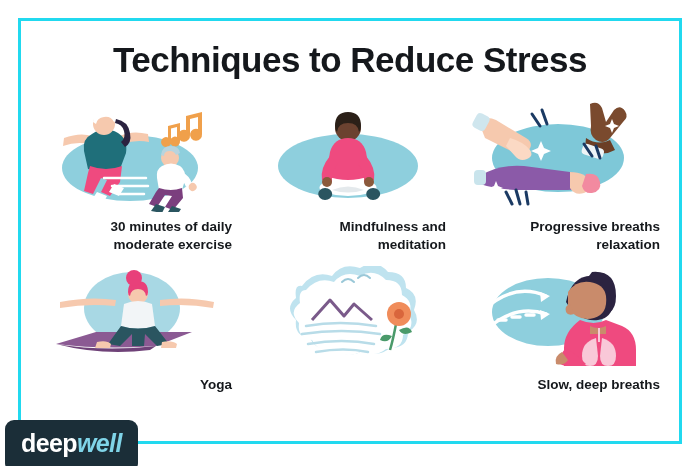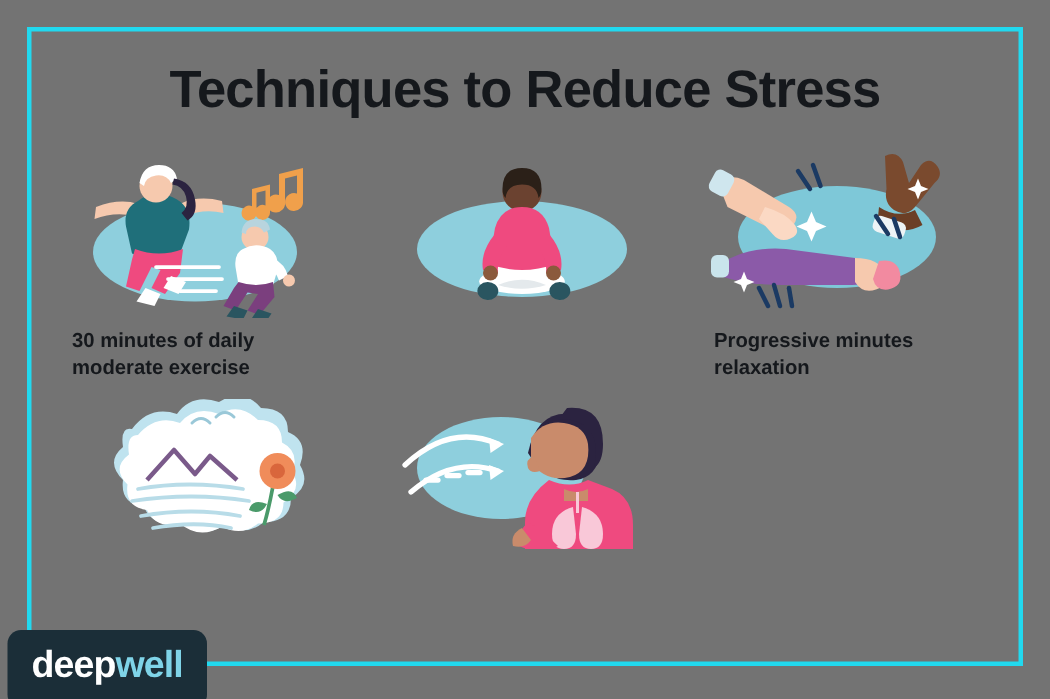--- a/index.html
+++ b/index.html
@@ -6,21 +6,21 @@
   body{
     width:700px;height:466px;
     background:#d9eef4;
     font-family:"Liberation Sans", sans-serif;
     overflow:hidden;
     position:relative;
   }
   #infographic{
     position:absolute;inset:0;
     width:700px;height:466px;
-    background:#737373;
+    background:#ffffff;
   }
   .frame{
     position:absolute;
     left:18px;top:18px;
     width:664px;height:426px;
     border:3px solid #21d9ef;
     box-sizing:border-box;
     pointer-events:none;
   }
   .title{
@@ -39,20 +39,21 @@
     width:640px;
     display:grid;
     grid-template-columns:repeat(3,1fr);
     grid-template-rows:auto auto;
     row-gap:12px;
   }
   .cell{
     position:relative;
     padding:0 12px;
     box-sizing:border-box;
+    text-align:right;
   }
   .art{
     height:112px;
     position:relative;
   }
   .art svg{display:block;}
   .caption{
     margin-top:6px;
     font-size:13.5px;
     font-weight:bold;
@@ -68,21 +69,21 @@
     left:5px;bottom:-6px;
     background:#1b2e38;
     border-radius:9px;
     padding:11px 16px 16px 16px;
     font-size:25px;
     font-weight:bold;
     letter-spacing:-0.6px;
     line-height:1;
   }
   .logo .a{color:#ffffff;}
-  .logo .b{color:#7fd4e8;}
+  .logo .b{color:#7fd4e8;font-style:italic;}
 </style>
 </head>
 <body>
 
 <div id="infographic">
 
   <div class="frame"></div>
 
   <div class="title">Techniques to Reduce Stress</div>
 
@@ -144,20 +145,22 @@
             <path d="M74 56 q-10 12 -8 24 l10 2 q-1 -10 6 -18z" fill="#ef4a7f"></path>
             <path d="M110 56 q10 12 8 24 l-10 2 q1 -10 -6 -18z" fill="#ef4a7f"></path>
             <circle cx="71" cy="82" r="5" fill="#8b5a3c"></circle>
             <circle cx="113" cy="82" r="5" fill="#8b5a3c"></circle>
             <path d="M76 90 q16 -7 32 0 q-16 5 -32 0z" fill="#e4e9ec"></path>
             <path d="M64 90 a7 6 0 1 1 0 8 a7 6 0 0 1 0 -8z" fill="#2a5560"></path>
             <path d="M112 90 a7 6 0 1 1 0 8 a7 6 0 0 1 0 -8z" fill="#2a5560"></path>
           </g>
         </svg>
       </div>
+      <div class="caption">Mindfulness and
+meditation</div>
     </div>
 
     <div class="cell">
       <div class="art">
         <svg width="190" height="112" viewBox="0 0 190 112">
           <ellipse cx="88" cy="58" rx="66" ry="34" fill="#7ec8d8"></ellipse>
 
           <g>
             <path d="M8 20 q10 -4 18 0 l30 18 q8 5 3 12 q-5 7 -14 3 l-30 -15z" fill="#f6c9ae"></path>
             <path d="M40 38 q14 4 20 12 q4 6 -3 9 q-7 3 -12 -3 l-9 -10z" fill="#fbd9c4"></path>
@@ -186,24 +189,45 @@
             <line x1="46" y1="90" x2="50" y2="104"></line>
             <line x1="56" y1="92" x2="58" y2="104"></line>
           </g>
           <g fill="#ffffff">
             <path d="M68 48 l3 -7 l3 7 l7 3 l-7 3 l-3 7 l-3 -7 l-7 -3z"></path>
             <path d="M140 24 l2 -5 l2 5 l5 2 l-5 2 l-2 5 l-2 -5 l-5 -2z"></path>
             <path d="M24 86 l2 -5 l2 5 l5 2 l-5 2 l-2 5 l-2 -5 l-5 -2z"></path>
           </g>
         </svg>
       </div>
-      <div class="caption">Progressive minutes
+      <div class="caption">Progressive breaths
 relaxation</div>
     </div>
 
+    <div class="cell r2">
+      <div class="art">
+        <svg width="190" height="100" viewBox="0 0 190 100">
+          <ellipse cx="90" cy="42" rx="48" ry="36" fill="#a8d8e4"></ellipse>
+          <path d="M14 78 l40 -12 l96 0 l-36 14 q-52 4 -100 -2z" fill="#8b5a93"></path>
+          <path d="M14 78 q48 8 100 2 l-6 4 q-48 6 -94 -6z" fill="#6f4278"></path>
+          <g>
+            <path d="M18 36 q30 -6 56 -2 l-1 6 q-26 -3 -55 2z" fill="#f6c9ae"></path>
+            <path d="M118 34 q26 -4 54 2 l-1 6 q-27 -5 -53 -2z" fill="#f6c9ae"></path>
+            <circle cx="96" cy="28" r="10" fill="#f6c9ae"></circle>
+            <path d="M86 26 q0 -11 10 -11 q10 0 10 11 q0 3 -2 4 q-1 -7 -8 -7 q-7 0 -8 7 q-2 -1 -2 -4z" fill="#e8407a"></path>
+            <circle cx="92" cy="12" r="8" fill="#e8407a"></circle>
+            <path d="M82 38 q14 -6 28 0 l3 22 q-17 5 -34 0z" fill="#f2f5f7"></path>
+            <path d="M79 60 q17 5 34 0 l14 18 l-12 2 l-12 -12 l-1 12 l-12 0 l0 -12 l-12 12 l-12 -2z" fill="#2a5560"></path>
+            <path d="M55 76 q10 -2 14 2 l-1 4 l-15 0z" fill="#f6c9ae"></path>
+            <path d="M120 76 q10 -2 15 2 l-1 4 l-15 0z" fill="#f6c9ae"></path>
+          </g>
+        </svg>
+      </div>
+      <div class="caption">Yoga</div>
+    </div>
 
     <div class="cell r2">
       <div class="art">
         <svg width="190" height="100" viewBox="0 0 190 100">
           <g>
             <path d="M46 20 q12 -16 30 -10 q10 -14 28 -8 q16 -10 28 4 q18 0 18 16 q14 6 8 22 q8 14 -6 22 q0 16 -18 16 q-12 10 -26 2 q-16 10 -30 -2 q-18 4 -24 -10 q-16 -2 -14 -18 q-12 -12 0 -22 q-2 -14 6 -12z" fill="#bfe3ef"></path>
             <path d="M50 24 q12 -14 28 -8 q10 -12 26 -6 q14 -8 26 4 q16 0 16 15 q12 6 7 20 q7 12 -6 20 q0 14 -17 14 q-11 9 -24 2 q-15 9 -28 -2 q-16 4 -22 -9 q-15 -2 -13 -17 q-11 -11 1 -20 q-2 -13 6 -13z" fill="#ffffff"></path>
           </g>
           <g fill="none" stroke="#7a5a8a" stroke-width="3" stroke-linejoin="round">
             <path d="M56 54 l18 -20 l14 16 l10 -12 l18 16"></path>
@@ -254,20 +278,21 @@
             <g>
               <path d="M128 62 l2 0 l0 14 l-2 0z" fill="#f9c8d8"></path>
               <path d="M126 72 q-14 4 -14 18 q0 10 8 10 q8 0 8 -10z" fill="#f9c8d8"></path>
               <path d="M132 72 q14 4 14 18 q0 10 -8 10 q-8 0 -8 -10z" fill="#f9c8d8"></path>
             </g>
             <path d="M96 82 q-8 8 -6 16 q14 6 26 0 q-10 -10 -20 -16z" fill="#ef4a7f"></path>
             <path d="M92 86 q-8 4 -6 12 q8 2 12 -4z" fill="#c98b6b"></path>
           </g>
         </svg>
       </div>
+      <div class="caption">Slow, deep breaths</div>
     </div>
 
   </div>
 
   <div class="logo">
     <span class="a">deep</span><span class="b">well</span>
   </div>
 
 </div>
 

